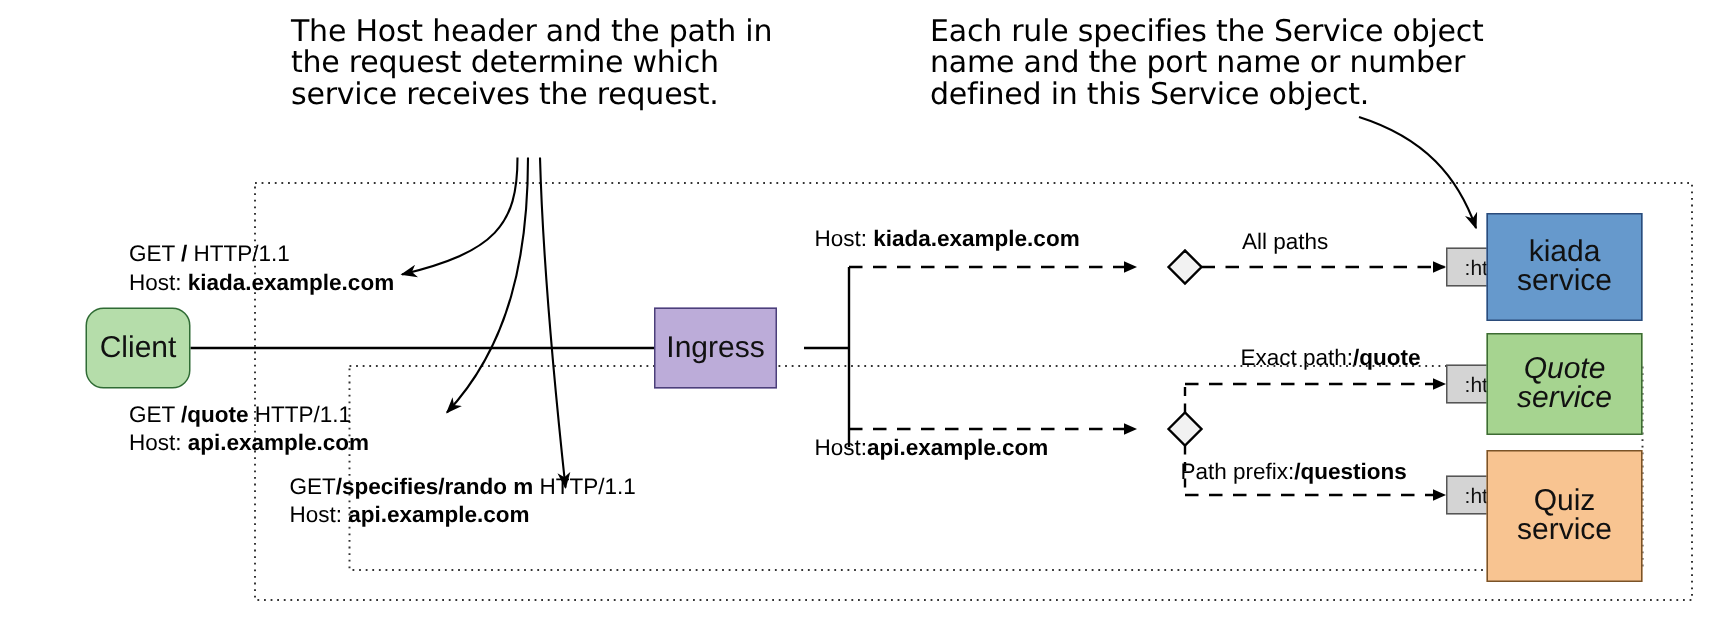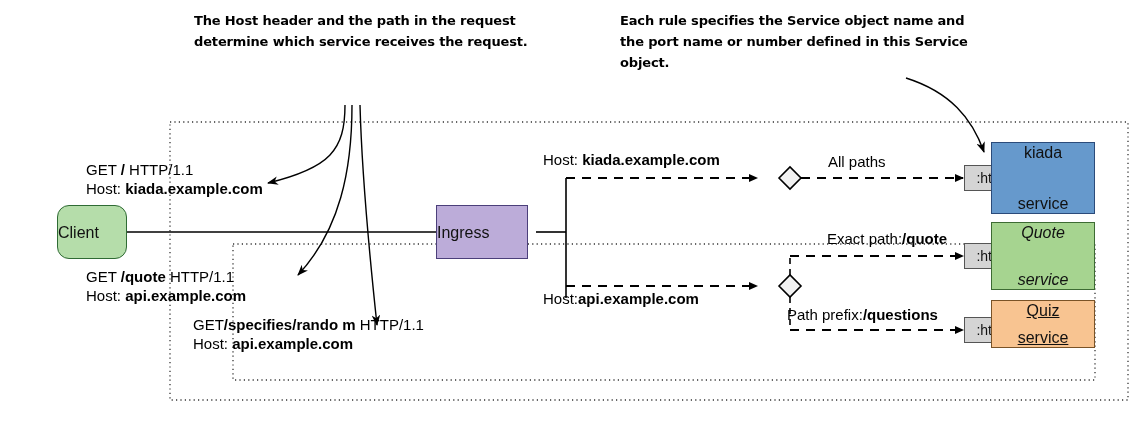--- a/index.html
+++ b/index.html
@@ -3,45 +3,45 @@
 <meta charset="utf-8">
 <style>
   html,body{margin:0;padding:0;background:#ffffff;}
   body{font-family:"Liberation Sans",sans-serif;}
   #stage{position:relative;width:1147px;height:422px;background:#fff;overflow:hidden;}
   #stage svg{position:absolute;left:0;top:0;width:1147px;height:422px;}
 
   .anno{
     position:absolute;
     font-family:"DejaVu Sans",sans-serif;
-    font-weight:bold;
-    font-size:13px;
+    font-weight:normal;
+    font-size:20px;
     line-height:21px;
     color:#000;
     letter-spacing:-0.15px;
   }
   .lbl{
     position:absolute;
     font-family:"Liberation Sans",sans-serif;
     font-size:15px;
     line-height:19px;
     color:#000;
     white-space:nowrap;
   }
   .lbl b{font-weight:bold;}
 
   .node{
     position:absolute;
     box-sizing:border-box;
     display:flex;
     align-items:center;
-    justify-content:space-between;
+    justify-content:center;
     text-align:center;
     font-family:"Liberation Sans",sans-serif;
-    font-size:16px;
+    font-size:20px;
     color:#111;
     line-height:19px;
   }
   .node.client{
     border:1.6px solid #2f6b34;
     background:#b5ddaa;
     border-radius:12px;
   }
   .node.ingress{
     border:1.6px solid #4b3f7a;
@@ -135,21 +135,21 @@
   </svg>
 
   <div class="anno" style="left:194px;top:10px;width:350px;">The Host header and the path in the request determine which service receives the request.</div>
 
   <div class="anno" style="left:620px;top:10px;width:372px;">Each rule specifies the Service object name and the port name or number defined in this Service object.</div>
 
   <div class="node client" style="left:57px;top:205px;width:70px;height:54px;">
     <span>Client</span>
   </div>
 
-  <div class="node ingress" style="left:436px;top:205px;width:92px;height:54px;">
+  <div class="node ingress" style="left:436px;top:205px;width:82px;height:54px;">
     <span>Ingress</span>
   </div>
 
   <div class="lbl" style="left:86px;top:160px;">
     <div><span>GET </span><b>/</b><span> HTTP/1.1</span></div>
     <div><span>Host: </span><b>kiada.example.com</b></div>
   </div>
 
   <div class="lbl" style="left:86px;top:267px;">
     <div><span>GET </span><b>/quote</b><span> HTTP/1.1</span></div>
@@ -194,18 +194,18 @@
   <div class="node svc-kiada" style="left:991px;top:142px;width:104px;height:72px;flex-direction:column;">
     <span>kiada</span>
     <span>service</span>
   </div>
 
   <div class="node svc-quote" style="left:991px;top:222px;width:104px;height:68px;flex-direction:column;">
     <span>Quote</span>
     <span>service</span>
   </div>
 
-  <div class="node svc-quiz" style="left:991px;top:300px;width:104px;height:48px;flex-direction:column;text-decoration:underline;">
+  <div class="node svc-quiz" style="left:991px;top:300px;width:104px;height:88px;flex-direction:column;">
     <span>Quiz</span>
     <span>service</span>
   </div>
 
 </div>
 
 </body></html>

